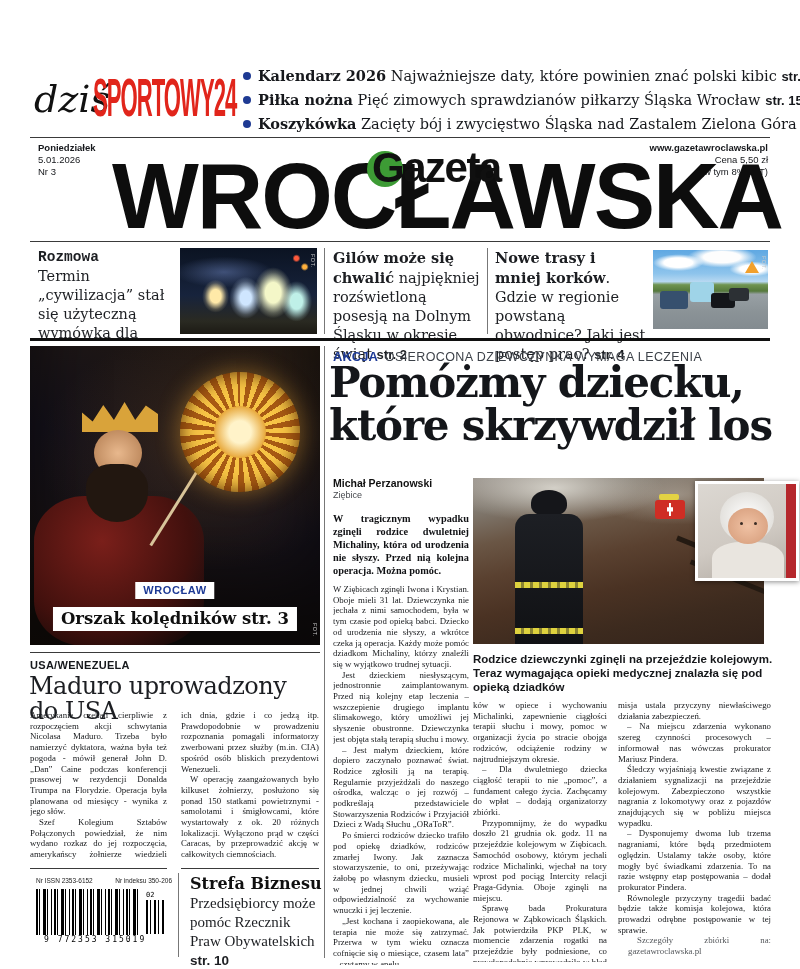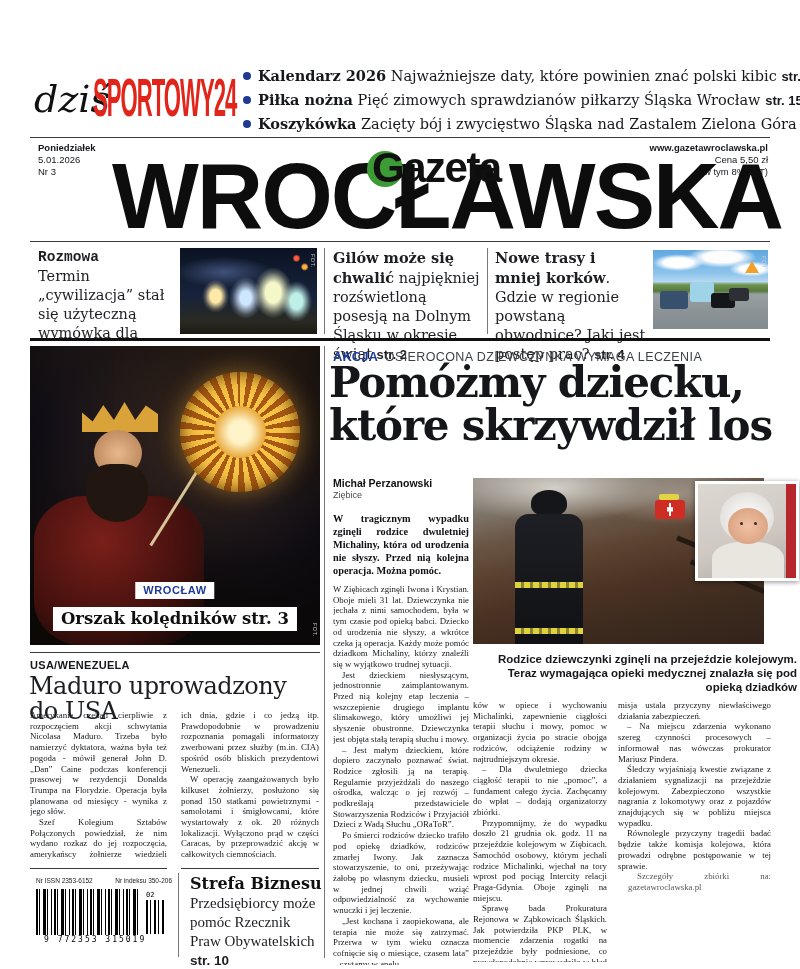--- a/index.html
+++ b/index.html
@@ -123,21 +123,21 @@
   .strefa-text{font:15px/19px "Liberation Serif",serif;color:#1c1e22;}
   .strefa-text .pg{font:bold 13.5px "Liberation Sans",sans-serif;}
 
   
   .akcja{font:bold 13px "Liberation Sans",sans-serif;color:#1d3a96;margin-right:7px;}
   .akicker{font:12.5px "Liberation Sans",sans-serif;color:#3c4148;letter-spacing:.4px;}
   .h-main{font:bold 42px/1.02 "DejaVu Serif",serif;letter-spacing:-1.2px;color:#14161a;}
   .byname{font:bold 10.5px/1 "Liberation Sans",sans-serif;color:#101010;}
   .byplace{font:9px/1 "Liberation Sans",sans-serif;color:#46494e;}
   .lead{font:bold 10.3px/13px "Liberation Serif",serif;color:#101114;text-align:justify;}
-  .maincap{font:bold 11.5px/14px "Liberation Sans",sans-serif;color:#15171a;text-align:right;}
+  .maincap{font:bold 11.5px/14px "Liberation Sans",sans-serif;color:#15171a;}
 </style>
 </head>
 <body>
 
 <div class="page">
 
   <div class="abs dzis">dziś</div>
   <div class="abs sportowy">SPORTOWY24</div>
   <div class="abs topitems">
     <div class="ti"><span class="dot"></span><b>Kalendarz 2026</b><span> Najważniejsze daty, które powinien znać polski kibic </span><span class="pg">str. 14</span></div>
@@ -268,17 +268,18 @@
   <div class="abs col" style="left:473px;top:700px;width:134px;height:262px">
       <p>ków w opiece i wychowaniu Michalinki, zapewnienie ciągłości terapii słuchu i mowy, pomoc w organizacji życia po stracie obojga rodziców, odciążenie rodziny w najtrudniejszym okresie.</p>
       <p>– Dla dwuletniego dziecka ciągłość terapii to nie „pomoc”, a fundament całego życia. Zachęcamy do wpłat – dodają organizatorzy zbiórki.</p>
       <p>Przypomnijmy, że do wypadku doszło 21 grudnia ok. godz. 11 na przejeździe kolejowym w Ziębicach. Samochód osobowy, którym jechali rodzice Michalinki, wjechał na tory wprost pod pociąg Intercity relacji Praga-Gdynia. Oboje zginęli na miejscu.</p>
       <p>Sprawę bada Prokuratura Rejonowa w Ząbkowicach Śląskich. Jak potwierdziła PKP PLK, w momencie zdarzenia rogatki na przejeździe były podniesione, co prawdopodobnie wprowadziło w błąd jadących autem. Ko-</p>
     </div>
   <div class="abs col" style="left:618px;top:700px;width:153px;height:262px">
       <p>misja ustala przyczyny niewłaściwego działania zabezpieczeń.</p>
       <p>– Na miejscu zdarzenia wykonano szereg czynności procesowych – informował nas wówczas prokurator Mariusz Pindera.</p>
       <p>Śledczy wyjaśniają kwestie związane z działaniem sygnalizacji na przejeździe kolejowym. Zabezpieczono wszystkie nagrania z lokomotywy oraz z pojazdów znajdujących się w pobliżu miejsca wypadku.</p>
+      <p>– Dysponujemy dwoma lub trzema nagraniami, które będą przedmiotem oględzin. Ustalamy także osoby, które mogły być świadkami zdarzenia. To na razie wstępny etap postępowania – dodał prokurator Pindera.</p>
       <p>Równolegle przyczyny tragedii badać będzie także komisja kolejowa, która prowadzi odrębne postępowanie w tej sprawie.</p>
       <p class="italic-note">Szczegóły zbiórki na: gazetawroclawska.pl</p>
     </div>
 
 </div>
 
 </body></html>

